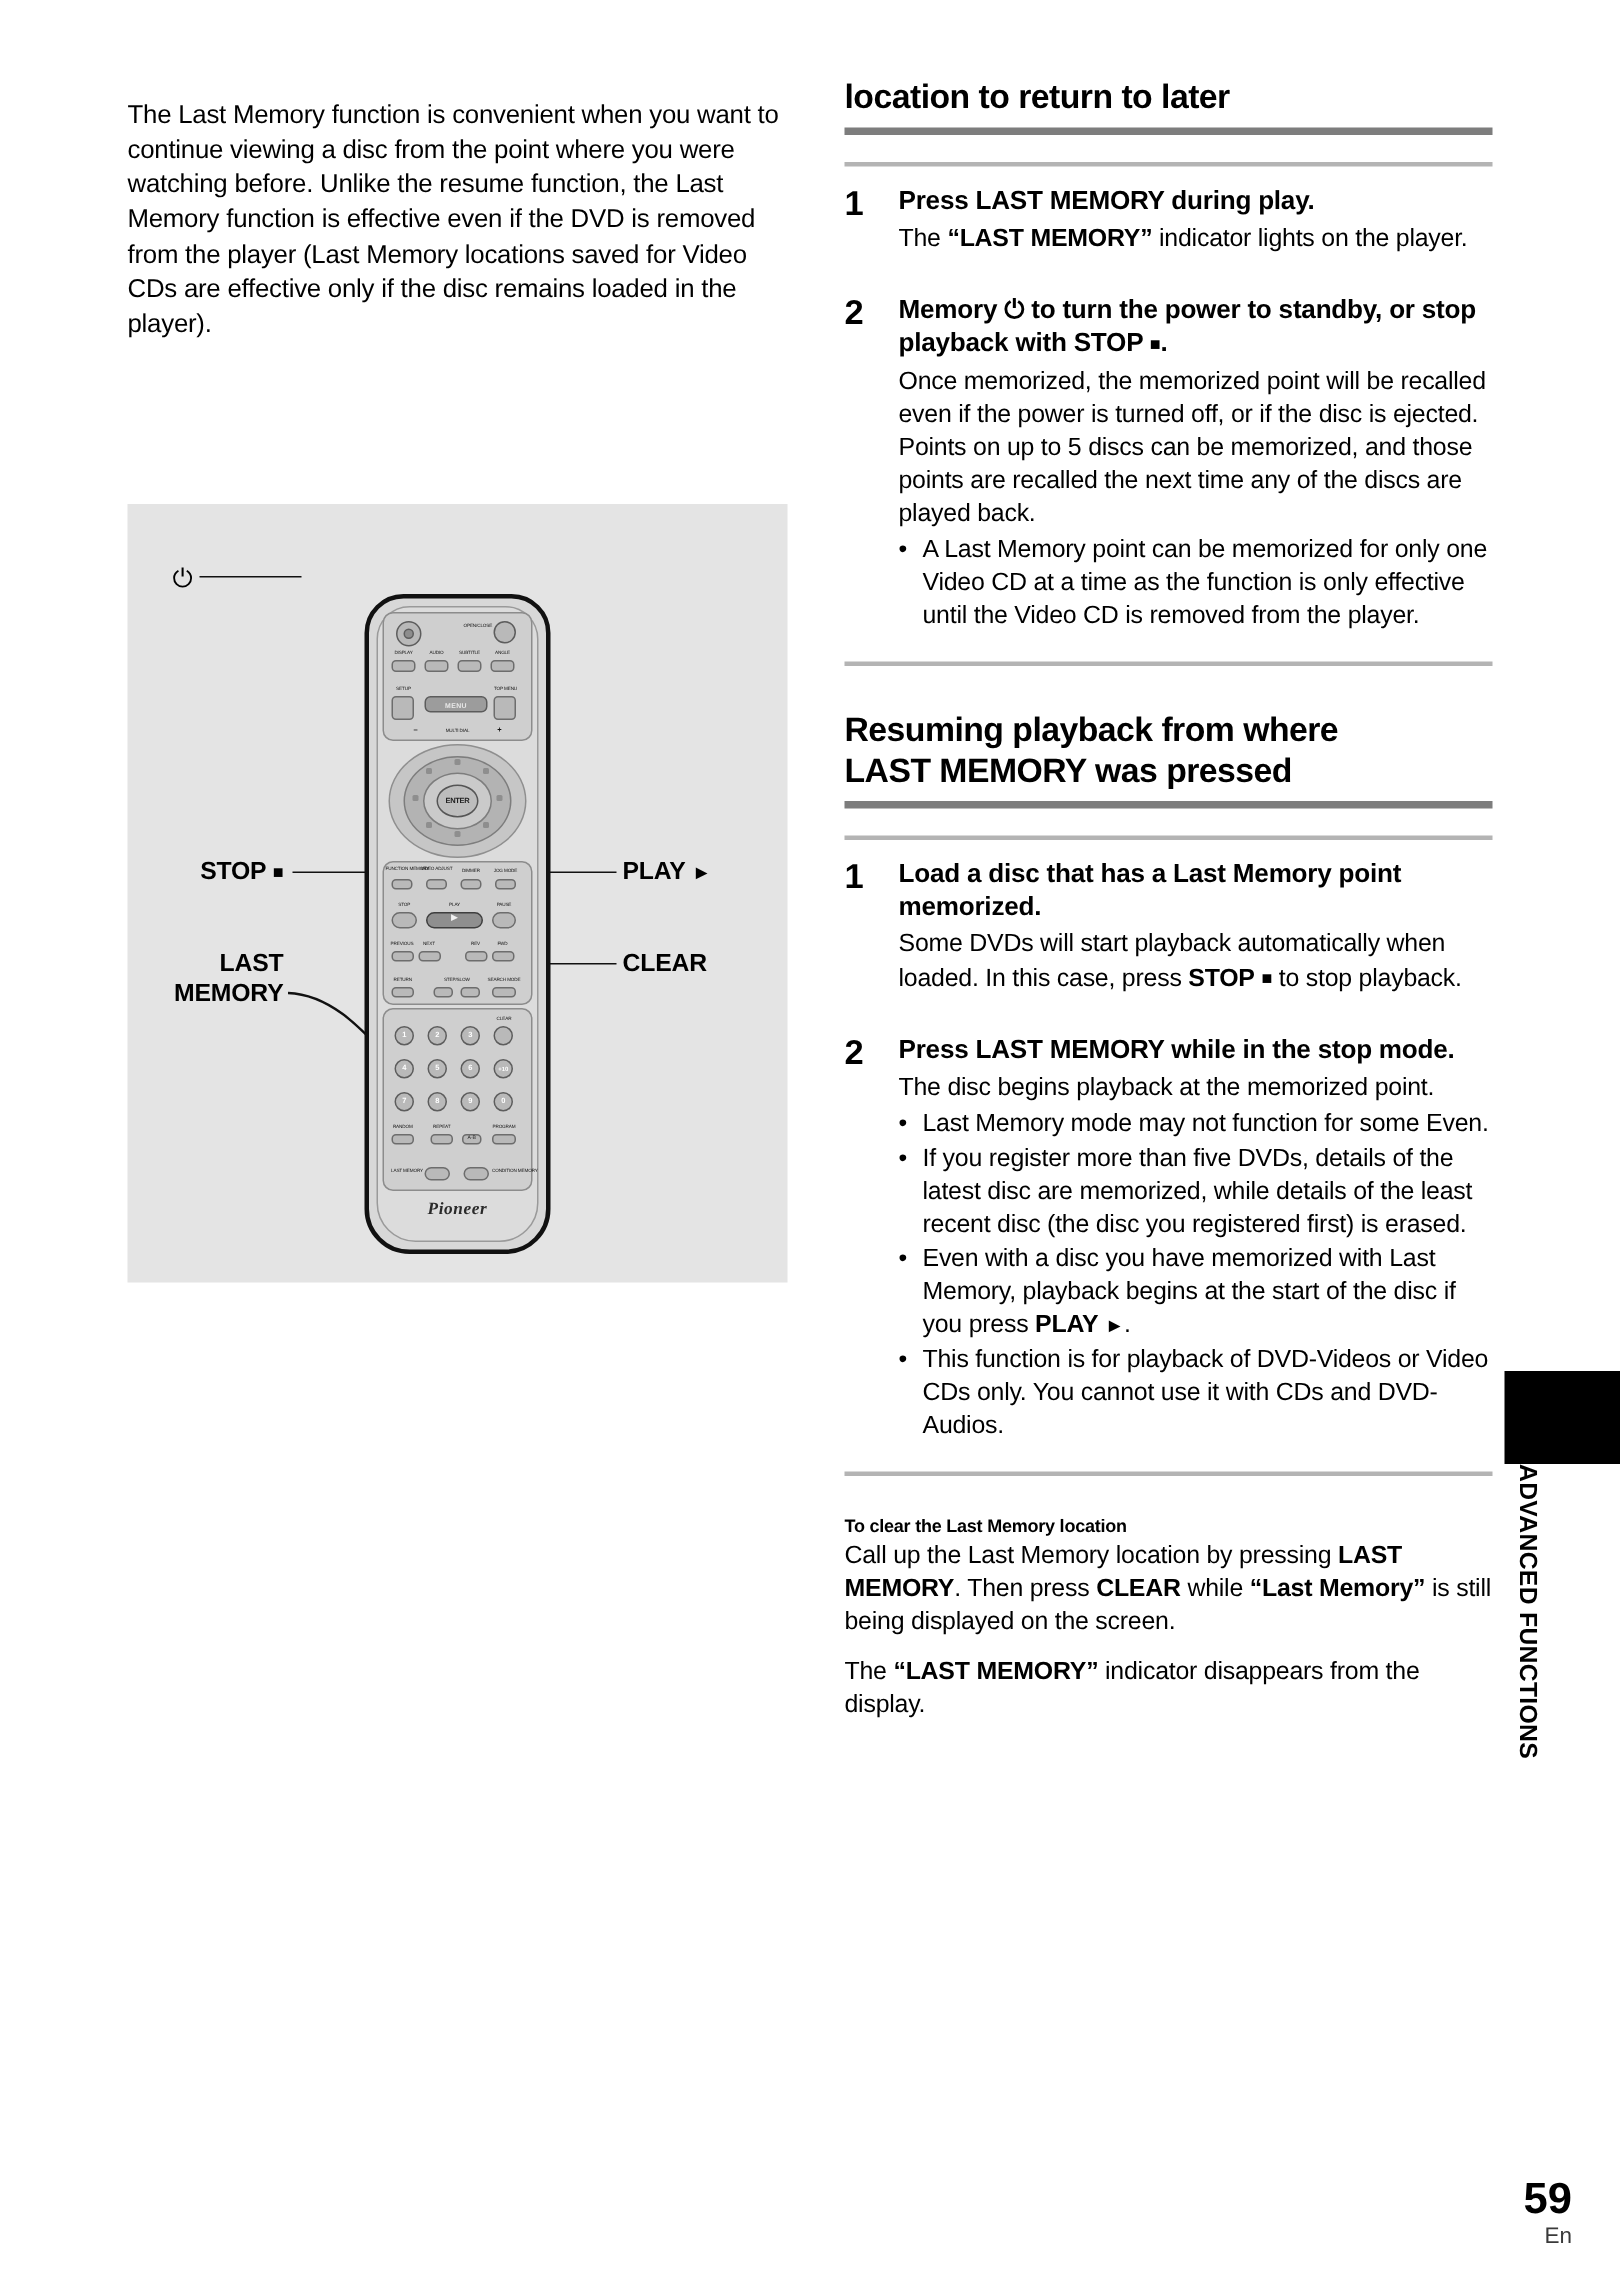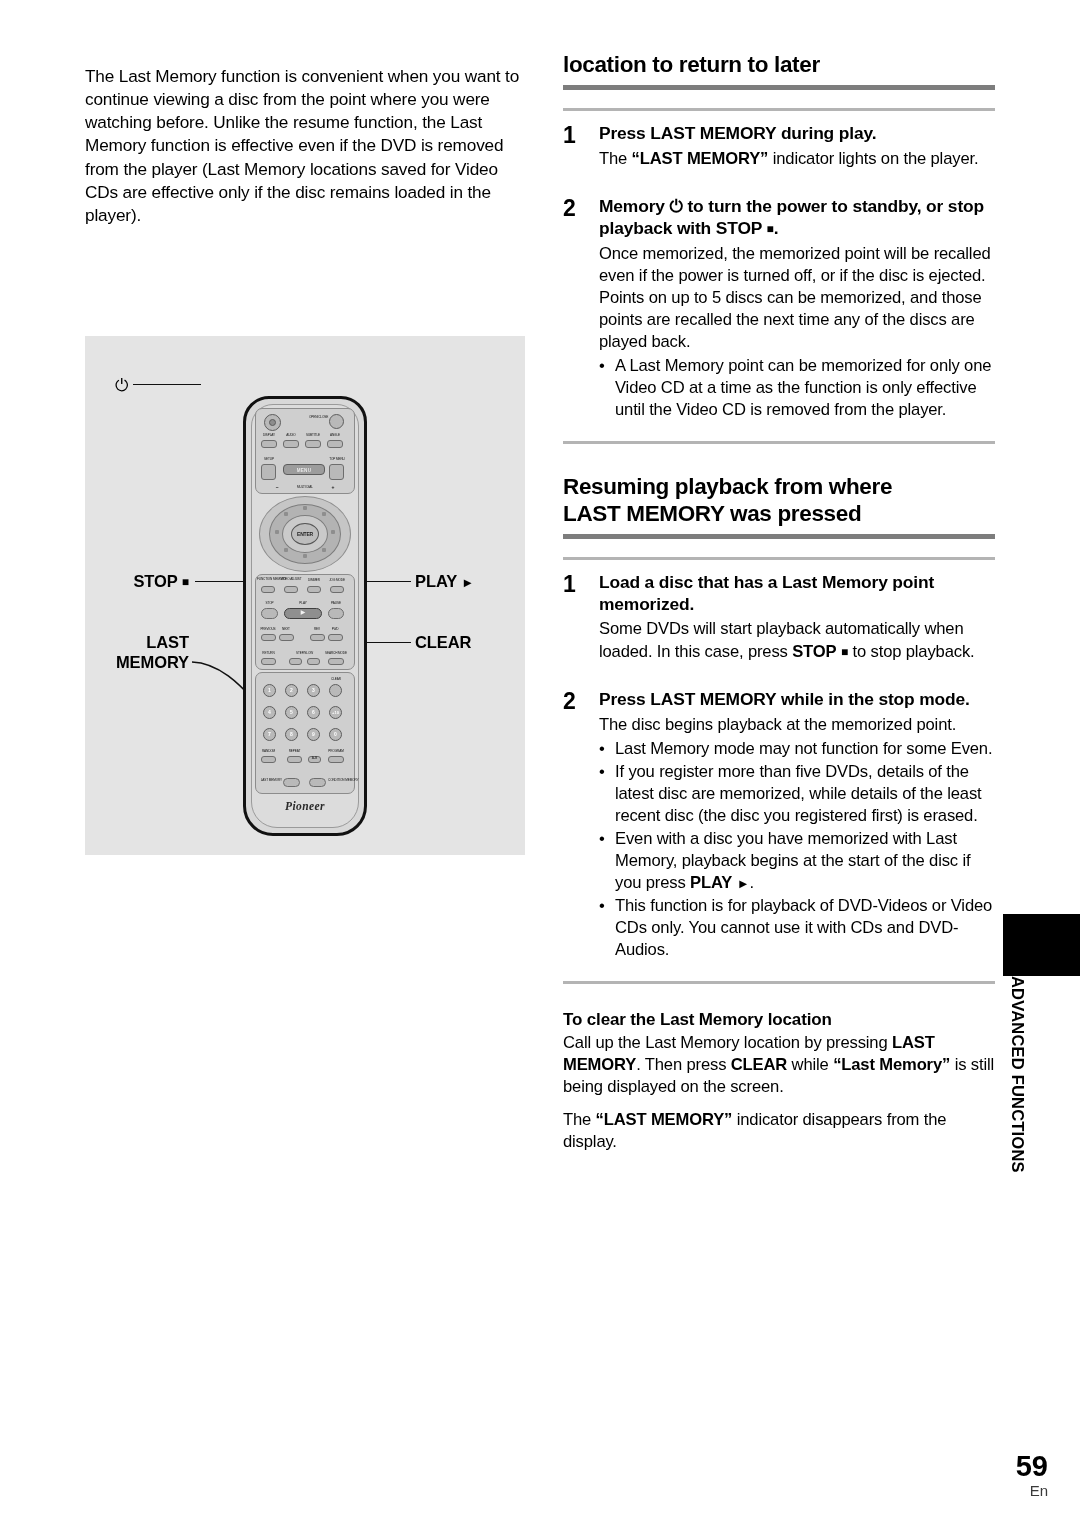--- a/index.html
+++ b/index.html
@@ -318,21 +318,21 @@
     margin-top: 1px;
   }
   .bullet-dot {
     width: 16px;
     flex: 0 0 16px;
     text-align: left;
   }
   .bullet-txt { flex: 1 1 auto; }
 
   .sub-head {
-    font-size: 17px;
+    font-size: 12px;
     font-weight: bold;
     letter-spacing: -0.15px;
   }
   .body-para {
     font-size: 16.6px;
     line-height: 1.33;
     letter-spacing: -0.15px;
     margin-top: 2px;
   }
   .glyph-sq { font-size: 12px; vertical-align: 1px; }

